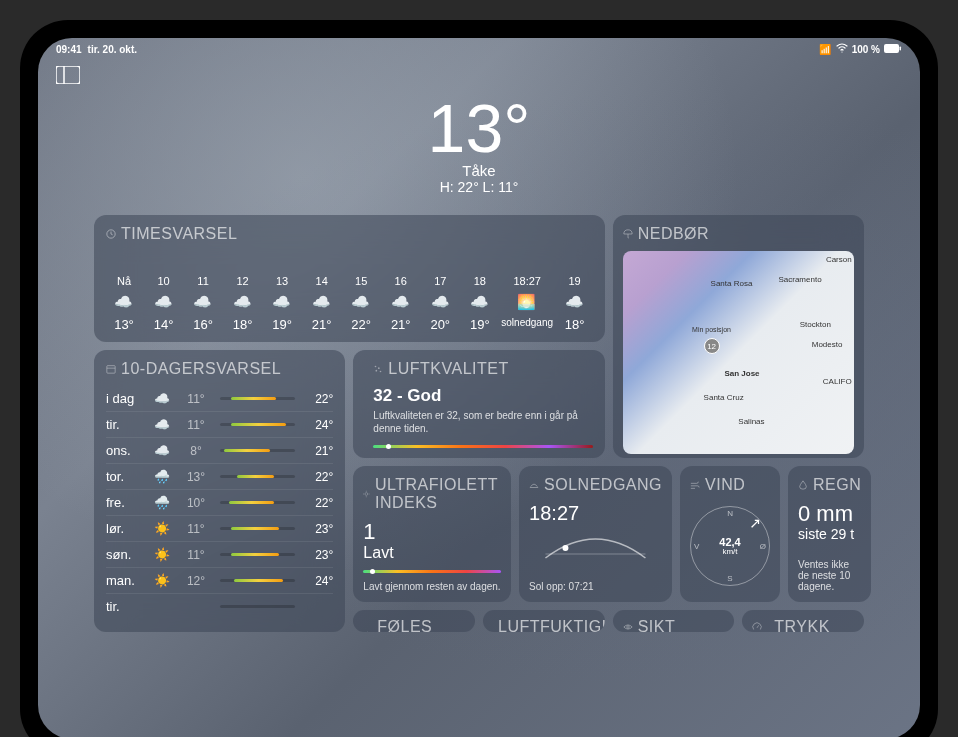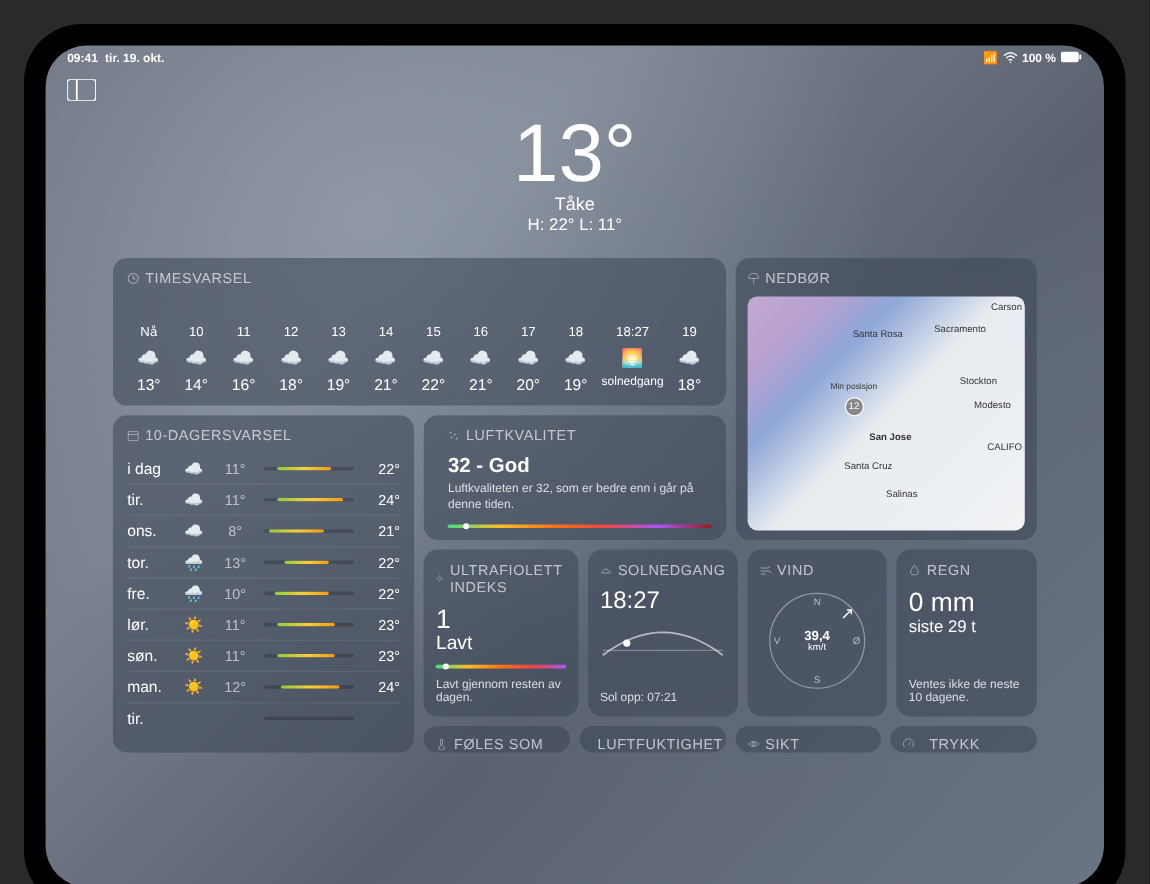--- a/index.html
+++ b/index.html
@@ -13,21 +13,21 @@
   .sidebar-btn { position: absolute; top: 28px; left: 18px; width: 24px; height: 18px; z-index: 10; }
   .sidebar-btn svg { width: 100%; height: 100%; }
   .content { position: absolute; inset: 0; padding-top: 56px; overflow: hidden; }
   .header { text-align: center; margin-bottom: 20px; }
   .city-name { font-size: 26px; font-weight: 400; }
   .temp-main { font-size: 68px; font-weight: 200; line-height: 1; }
   .condition { font-size: 15px; font-weight: 500; }
   .hilo { font-size: 14px; font-weight: 500; }
   .grid { padding: 0 56px 0 56px; display: grid; grid-template-columns: repeat(12, 1fr); gap: 8px; position: relative; }
   .card { background: rgba(60,70,85,0.55); border-radius: 12px; padding: 10px 12px; backdrop-filter: blur(20px); }
-  .card-header { display: flex; align-items: center; gap: 5px; font-size: 12px; letter-spacing: 0.5px; color: rgba(255,255,255,0.65); text-transform: uppercase; margin-bottom: 8px; font-weight: 500; }
+  .card-header { display: flex; align-items: center; gap: 5px; font-size: 16px; letter-spacing: 0.5px; color: rgba(255,255,255,0.65); text-transform: uppercase; margin-bottom: 8px; font-weight: 500; }
   .card-header svg { width: 10px; height: 10px; opacity: 0.65; }
   .hourly { grid-column: 1 / span 8; }
   .hourly-row { display: flex; justify-content: space-between; }
   .hour-col { display: flex; flex-direction: column; align-items: center; gap: 6px; font-size: 12px; min-width: 36px; margin-top: 24px; }
   .hour-time { font-size: 11px; font-weight: 500; }
   .hour-icon { font-size: 15px; }
   .hour-temp { font-size: 13px; font-weight: 500; }
   .precip-card { grid-column: 9 / span 4; grid-row: 1 / span 2; padding: 10px; }
   .map-box { width: 100%; height: calc(100% - 20px); border-radius: 8px; background: linear-gradient(135deg, #c4a8d4 0%, #b8a0d0 15%, #8fa8d8 30%, #e8ecf0 50%, #f0f2f4 100%); position: relative; overflow: hidden; font-size: 8px; color: #333; }
   .map-label { position: absolute; font-size: 8px; color: #333; font-weight: 500; }
@@ -67,21 +67,21 @@
 </head>
 <body>
 
 <div class="device">
 <div class="screen">
 <div class="bg-clouds"></div>
 
 <div class="status-bar">
   <div class="status-left">
     <span>09:41</span>
-    <span>tir. 19. okt.</span>
+    <span>tir. 20. okt.</span>
   </div>
   <div class="status-right">
     <span>📶</span>
     <span>
       <svg width="12" height="10" viewBox="0 0 12 10">
               <path d="M6 9 L6 9 M1 3 Q6 -1 11 3 M3 5 Q6 2.5 9 5 M5 7 Q6 6 7 7" stroke="#fff" stroke-width="1.2" fill="none" stroke-linecap="round"></path>
             </svg>
     </span>
     <span>100 %</span>
     <span>
@@ -365,21 +365,21 @@
                 </svg>
         <span>VIND</span>
       </div>
       <div class="compass">
         <div class="compass-dir compass-n">N</div>
         <div class="compass-dir compass-s">S</div>
         <div class="compass-dir compass-e">Ø</div>
         <div class="compass-dir compass-w">V</div>
         <div class="compass-arrow">↗</div>
         <div style="text-align:center; line-height:1.1;">
-          <div style="font-weight:600;">39,4</div>
+          <div style="font-weight:600;">42,4</div>
           <div style="font-size:8px;">km/t</div>
         </div>
       </div>
     </div>
 
     <div class="small-card">
       <div class="card-header">
         <svg viewBox="0 0 12 12">
                   <path d="M6 1 Q2 6 2 8 Q2 11 6 11 Q10 11 10 8 Q10 6 6 1" fill="none" stroke="currentColor"></path>
                 </svg>

